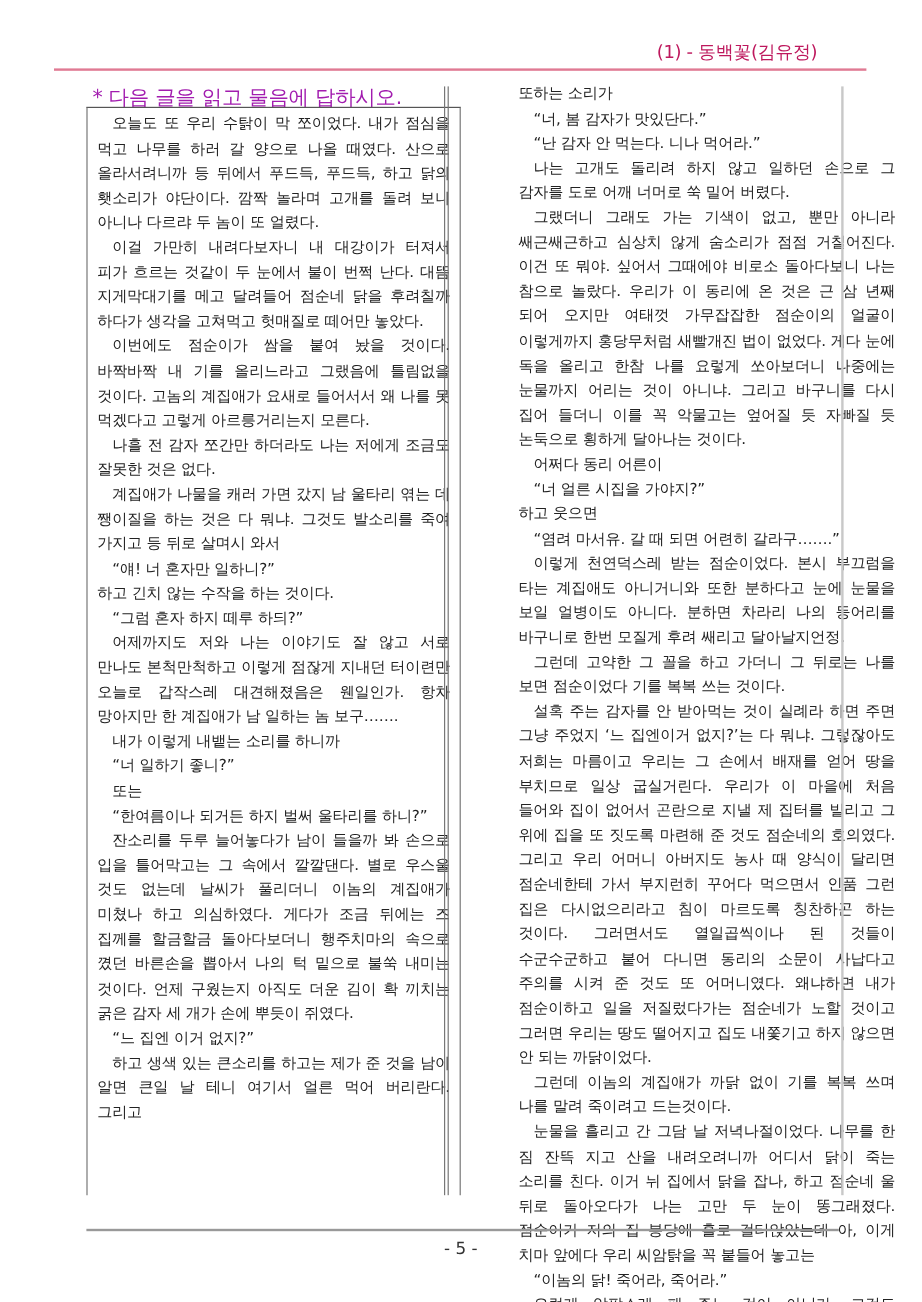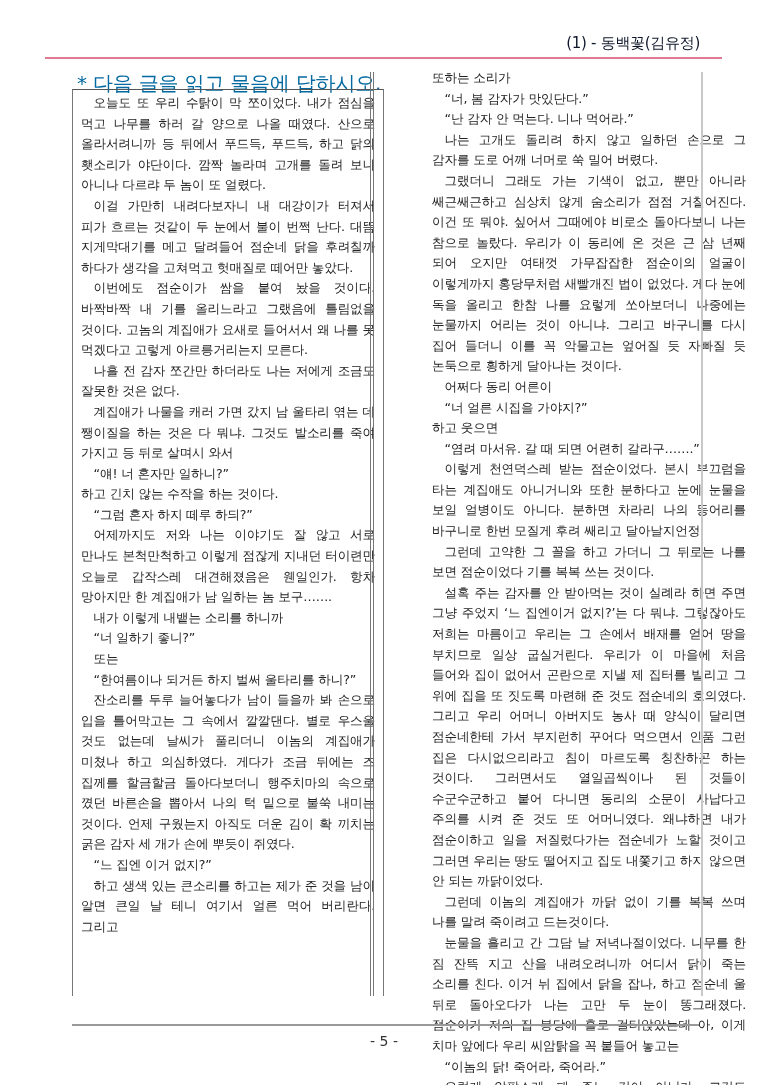--- a/index.html
+++ b/index.html
@@ -1,20 +1,20 @@
 <!DOCTYPE html>
 <html><head>
 <meta charset="utf-8">
 <style>
   html, body { margin: 0; padding: 0; background: #ffffff; }
   body { width: 768px; height: 1085px; position: relative; overflow: hidden;
          font-family: "DejaVu Sans", "Liberation Sans", sans-serif; color: #222; }
-  .header-title { position: absolute; right: 68px; top: 34px; font-size: 15px; color: #0f172a; letter-spacing: -0.3px; }
+  .header-title { position: absolute; right: 87px; top: 34px; font-size: 15px; color: #be185d; letter-spacing: -0.3px; }
   .header-rule { position: absolute; left: 45px; top: 57px; width: 677px; height: 2px; background: #e07a93; }
-  .instruction { position: absolute; left: 77px; top: 70px; font-size: 20px; color: #0369a1; letter-spacing: -0.2px; }
+  .instruction { position: absolute; left: 77px; top: 70px; font-size: 17px; color: #a21caf; letter-spacing: -0.2px; }
   .left-box { position: absolute; left: 45px; top: 89px; width: 312px; height: 907px;
               border: 1px solid #777; border-top: 1px solid #555; border-bottom: none; padding: 3px 8px 0 8px; box-sizing: border-box; margin-left: 27px; }
   .col-sep-1 { position: absolute; left: 370px; top: 72px; width: 1px; height: 924px; background: #777; }
   .col-sep-2 { position: absolute; left: 373px; top: 72px; width: 1px; height: 924px; background: #777; }
   .right-col { position: absolute; left: 388px; top: 68px; width: 314px; height: 928px; padding: 0; box-sizing: border-box; margin-left: 44px; }
   .right-border { position: absolute; left: 701px; top: 72px; width: 2px; height: 924px; background: #c8c8c8; }
   .para { font-size: 12.6px; line-height: 20.6px; text-align: justify; text-align-last: left; margin: 0; letter-spacing: -0.15px; word-break: keep-all; }
   .indent { text-indent: 1em; }
   .footer-rule { position: absolute; left: 72px; top: 1024px; width: 627px; height: 2px; background: #999; }
   .page-number { position: absolute; left: 0; width: 768px; top: 1033px; text-align: center; font-size: 14px; color: #333; }

